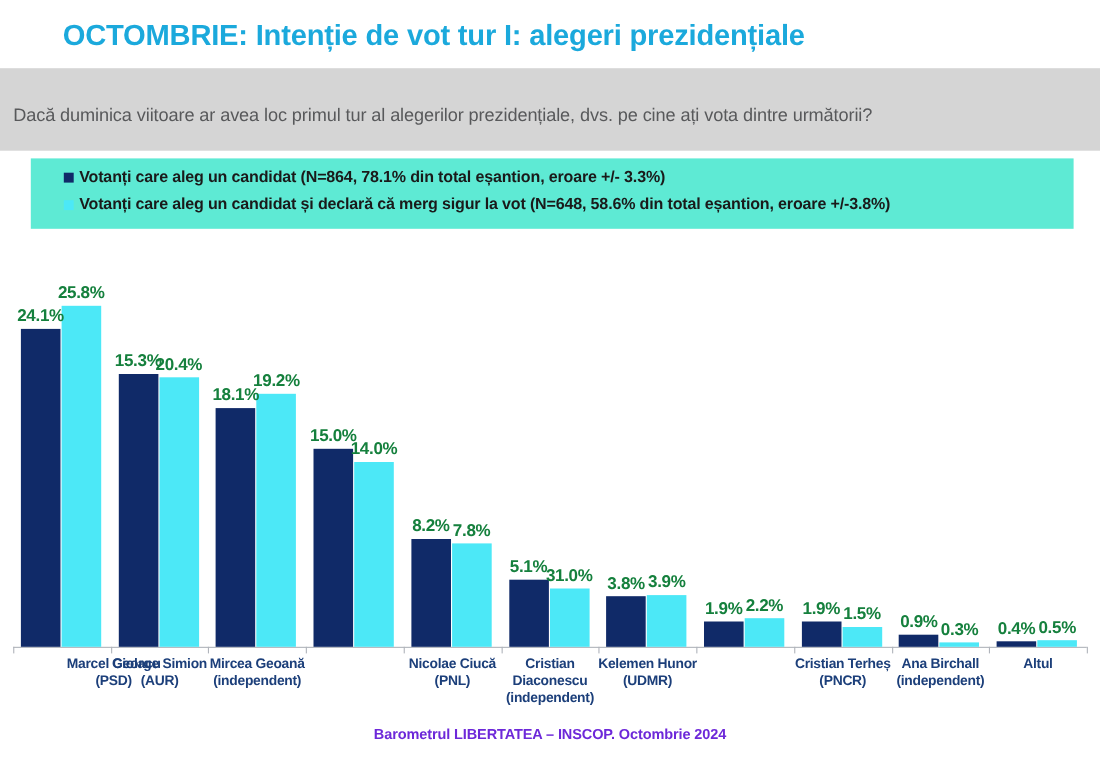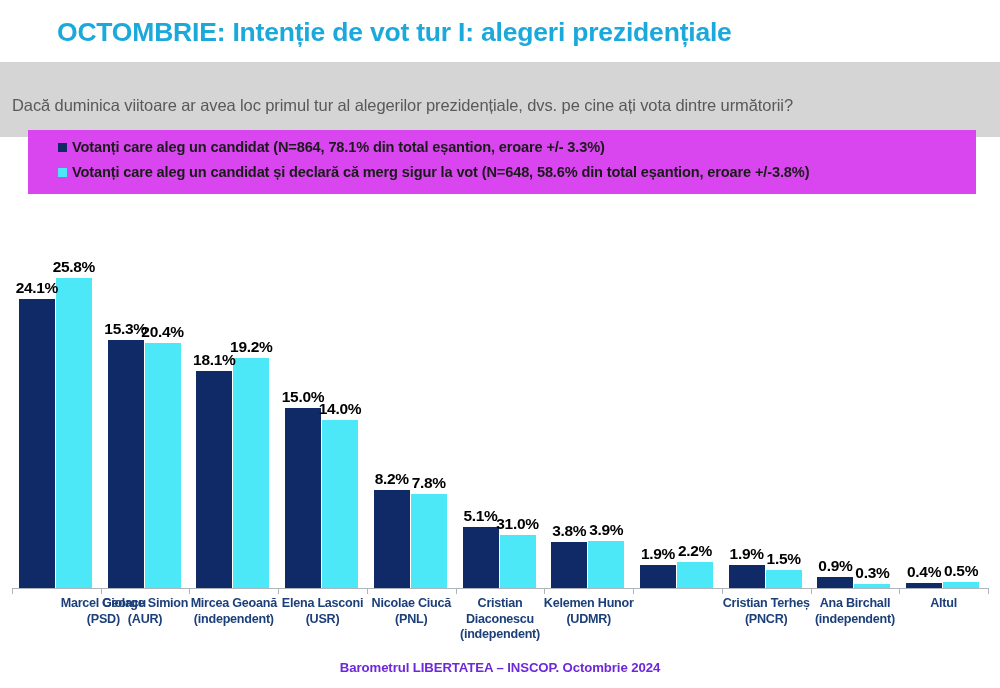--- a/index.html
+++ b/index.html
@@ -45,23 +45,23 @@
     width: 976px;
     font-size: 16.5px;
     color: #58595b;
     white-space: nowrap;
     letter-spacing: -0.1px;
   }
 
   
   #legend-box {
     position: absolute;
-    left: 28px; top: 130px;
+    left: 28px; top: 144px;
     width: 948px; height: 64px;
-    background: #d946ef;
+    background: #5eead4;
   }
   .legend-row {
     position: absolute;
     left: 30px;
     display: flex;
     align-items: center;
     white-space: nowrap;
   }
   #legend-row-0 { top: 9px; }
   #legend-row-1 { top: 34px; }
@@ -105,21 +105,21 @@
     position: absolute;
     bottom: 0;
   }
   .bar-a { background: #102a68; }
   .bar-b { background: #4ce8f7; }
 
   .bar-value {
     position: absolute;
     font-size: 15.5px;
     font-weight: bold;
-    color: #000000;
+    color: #15803d;
     white-space: nowrap;
     letter-spacing: -0.3px;
   }
 
   
   #category-labels {
     position: absolute;
     left: 0; top: 596px;
     width: 1000px; height: 56px;
   }
@@ -260,24 +260,20 @@
       <span class="cat-sub">(PSD)</span>
     </div>
     <div class="cat-label" style="left: 94.7273px; width: 100.727px;">
       <span class="cat-sub">George Simion</span>
       <span class="cat-sub">(AUR)</span>
     </div>
     <div class="cat-label" style="left: 183.455px; width: 100.727px;">
       <span class="cat-sub">Mircea Geoană</span>
       <span class="cat-sub">(independent)</span>
     </div>
-    <div class="cat-label" style="left: 272.182px; width: 100.727px;">
-      <span class="cat-sub">Elena Lasconi</span>
-      <span class="cat-sub">(USR)</span>
-    </div>
     <div class="cat-label" style="left: 360.909px; width: 100.727px;">
       <span class="cat-sub">Nicolae Ciucă</span>
       <span class="cat-sub">(PNL)</span>
     </div>
     <div class="cat-label" style="left: 449.636px; width: 100.727px;">
       <span class="cat-sub">Cristian</span>
       <span class="cat-sub">Diaconescu</span>
       <span class="cat-sub">(independent)</span>
     </div>
     <div class="cat-label" style="left: 538.364px; width: 100.727px;">

